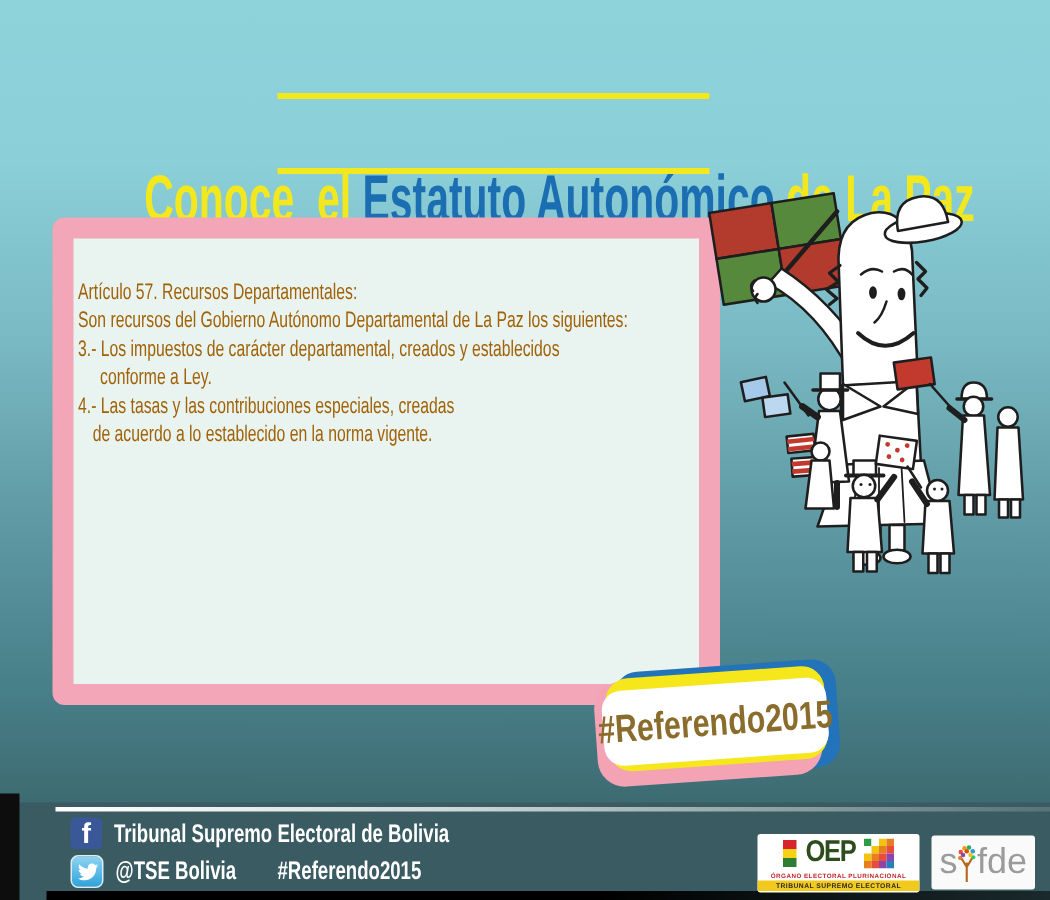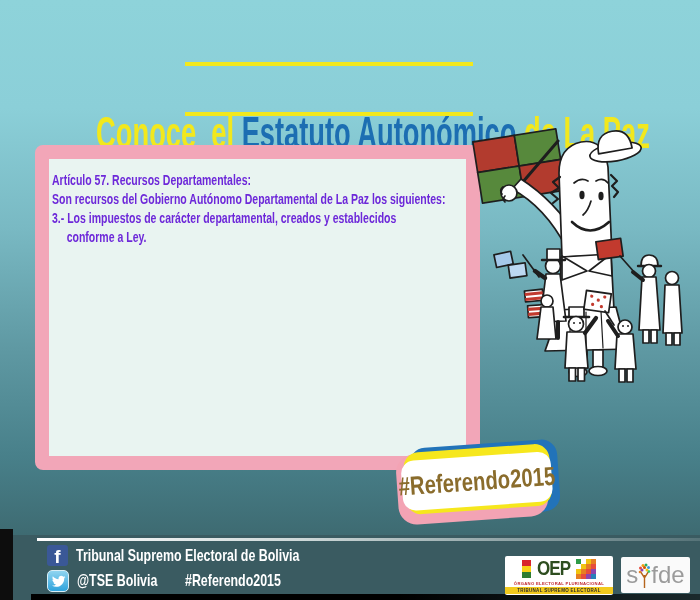--- a/index.html
+++ b/index.html
@@ -11,21 +11,21 @@
   
   .title-line { position:absolute; left:185px; width:288px; height:4px; background:#f2e81d; }
   .title-line.top { top:62px; }
   .title-line.bottom { top:112px; }
   .title-row { position:absolute; top:64px; left:0; width:700px; display:flex; justify-content:center; }
   .title-scale { white-space:pre; font-size:44px; font-weight:bold; line-height:46px; transform:scaleX(0.62); transform-origin:center; letter-spacing:0; }
   .t-yellow { color:#f2e81d; }
   .t-blue { color:#1c6eb2; }
   
   .card { position:absolute; left:35px; top:145px; width:445px; height:325px; box-sizing:border-box; background:#e9f4f1; border:14px solid #f2a6b8; border-radius:8px; }
-  .card-text { position:absolute; left:3px; top:11px; color:#6d28d9; font-weight:bold; font-size:15px; }
+  .card-text { position:absolute; left:3px; top:26px; color:#a16207; font-weight:normal; font-size:15px; }
   .card-line { white-space:nowrap; transform:scaleX(0.70); transform-origin:left center; line-height:19px; }
   .para { }
   .ind1 { padding-left:21px; }
   .ind2 { padding-left:14px; }
   
   .illustration { position:absolute; left:465px; top:125px; }
   
   .badge { position:absolute; left:397px; top:442px; width:165px; height:82px; transform:rotate(-4deg); }
   .badge .layer { position:absolute; }
   .badge .b-blue { left:14px; top:2px; width:148px; height:72px; background:#2273b9; border-radius:16px; }
@@ -69,20 +69,24 @@
   </div>
   <div class="title-line bottom"></div>
 
   <div class="card">
     <div class="card-text">
       <div class="card-line">Artículo 57. Recursos Departamentales:</div>
       <div class="card-line">Son recursos del Gobierno Autónomo Departamental de La Paz los siguientes:</div>
       <div class="para">
         <div class="card-line">3.- Los impuestos de carácter departamental, creados y establecidos</div>
         <div class="card-line ind1">conforme a Ley.</div>
+      </div>
+      <div class="para">
+        <div class="card-line">4.- Las tasas y las contribuciones especiales, creadas</div>
+        <div class="card-line ind2">de acuerdo a lo establecido en la norma vigente.</div>
       </div>
     </div>
   </div>
 
   <svg class="illustration" width="235" height="300" viewBox="0 0 235 300">
     <g fill="#ffffff" stroke="#1e1e1e" stroke-width="1.7" stroke-linejoin="round" stroke-linecap="round">
 
       <g transform="rotate(-9 54 40)">
         <rect x="12" y="10" width="42" height="31" fill="#b23b2e"></rect>
         <rect x="54" y="10" width="42" height="31" fill="#57893c"></rect>

